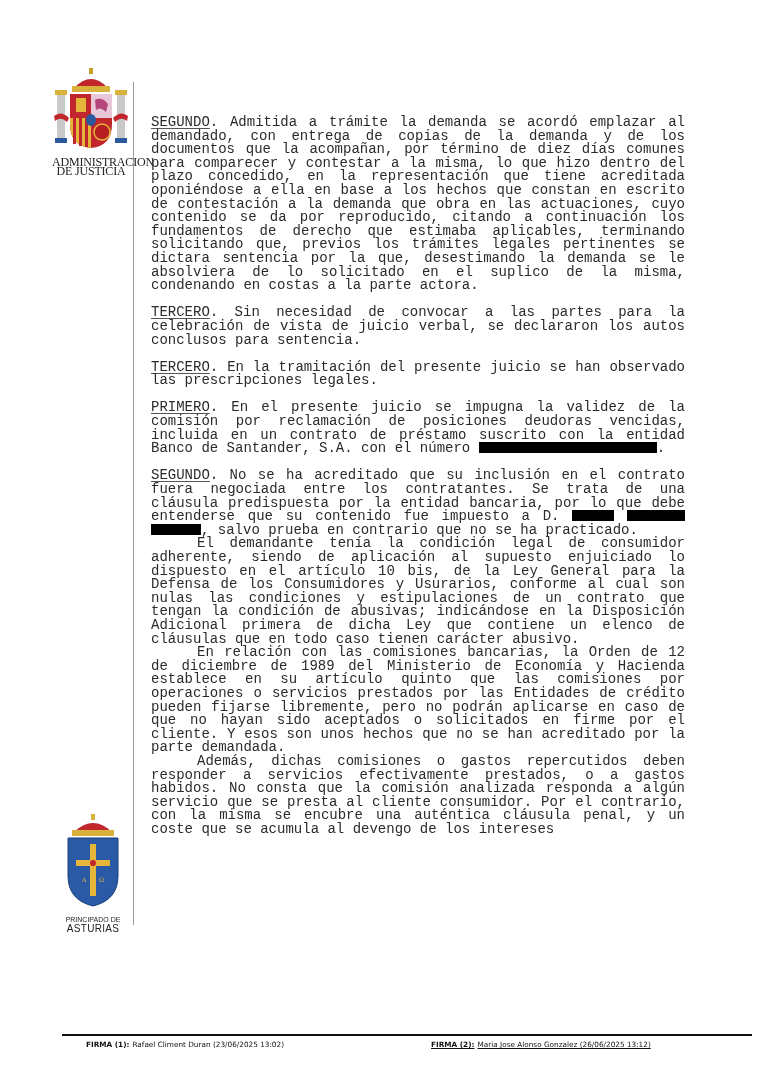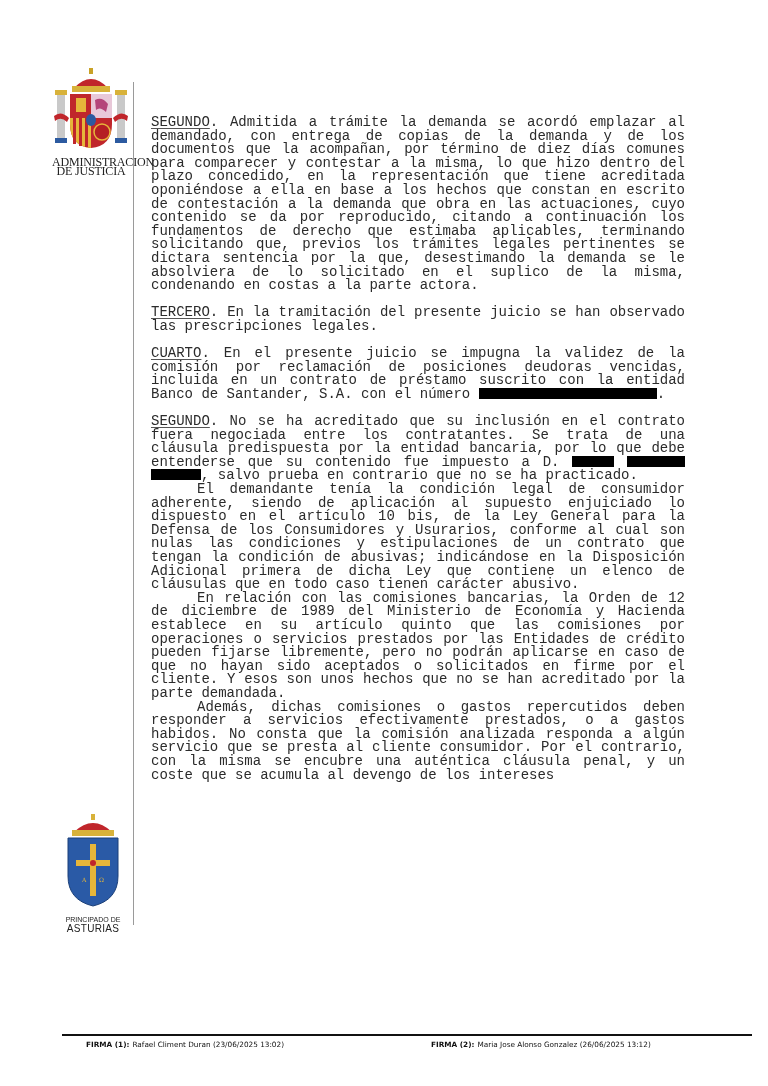--- a/index.html
+++ b/index.html
@@ -24,21 +24,21 @@
     .body-text p.gap { margin-top: 13.6px; }
     .body-text .indent { text-indent: 46px; }
     .u { text-decoration: underline; text-underline-offset: 2px; text-decoration-color: #555; }
     .center { text-align: center; }
     .redact { display: inline-block; background: #000; height: 11px; vertical-align: -1px; }
 
     .sig-rule { position: absolute; left: 62px; top: 1034px; width: 690px; height: 2px; background: #111; }
     .sig { position: absolute; top: 1040px; font-family: "DejaVu Sans", sans-serif; font-size: 7.3px; color: #111; white-space: nowrap; }
     .sig b { font-weight: bold; margin-right: 3px; padding-left: 19px; }
     .sig1 { left: 67px; }
-    .sig2 { left: 412px; }
+    .sig2 { left: 412px; text-decoration: underline; }
   </style>
 </head>
 <body>
 
 <div class="page">
 
   <div class="logo-top">
     <svg width="78" height="86" viewBox="0 0 78 86">
 
       <rect x="37" y="2" width="4" height="6" fill="#c9a227"></rect>
@@ -72,28 +72,31 @@
   </div>
 
   <div class="margin-line"></div>
 
   <div class="body-text">
 
     <p>
       <span class="u">SEGUNDO</span><span>. Admitida a trámite la demanda se acordó emplazar al demandado, con entrega de copias de la demanda y de los documentos que la acompañan, por término de diez días comunes para comparecer y contestar a la misma, lo que hizo dentro del plazo concedido, en la representación que tiene acreditada oponiéndose a ella en base a los hechos que constan en escrito de contestación a la demanda que obra en las actuaciones, cuyo contenido se da por reproducido, citando a continuación los fundamentos de derecho que estimaba aplicables, terminando solicitando que, previos los trámites legales pertinentes se dictara sentencia por la que, desestimando la demanda se le absolviera de lo solicitado en el suplico de la misma, condenando en costas a la parte actora.</span>
     </p>
 
+    <p class="gap">
+      <span class="u">TERCERO</span><span>. Sin necesidad de convocar a las partes para la celebración de vista de juicio verbal, se declararon los autos conclusos para sentencia.</span>
+    </p>
 
     <p class="gap">
       <span class="u">TERCERO</span><span>. En la tramitación del presente juicio se han observado las prescripciones legales.</span>
     </p>
 
 
     <p class="gap">
-      <span class="u">CUARTO</span><span>. En el presente juicio se impugna la validez de la comisión por reclamación de posiciones deudoras vencidas, incluida en un contrato de préstamo suscrito con la entidad Banco de Santander, S.A. con el número </span><span class="redact" style="width:178px"></span><span>.</span>
+      <span class="u">PRIMERO</span><span>. En el presente juicio se impugna la validez de la comisión por reclamación de posiciones deudoras vencidas, incluida en un contrato de préstamo suscrito con la entidad Banco de Santander, S.A. con el número </span><span class="redact" style="width:178px"></span><span>.</span>
     </p>
 
     <p class="gap">
       <span class="u">SEGUNDO</span><span>. No se ha acreditado que su inclusión en el contrato fuera negociada entre los contratantes. Se trata de una cláusula predispuesta por la entidad bancaria, por lo que debe entenderse que su contenido fue impuesto a D. </span><span class="redact" style="width:42px"></span> <span class="redact" style="width:58px"></span> <span class="redact" style="width:50px"></span><span>, salvo prueba en contrario que no se ha practicado.</span>
     </p>
 
     <p class="indent">El demandante tenía la condición legal de consumidor adherente, siendo de aplicación al supuesto enjuiciado lo dispuesto en el artículo 10 bis, de la Ley General para la Defensa de los Consumidores y Usurarios, conforme al cual son nulas las condiciones y estipulaciones de un contrato que tengan la condición de abusivas; indicándose en la Disposición Adicional primera de dicha Ley que contiene un elenco de cláusulas que en todo caso tienen carácter abusivo.</p>
     <p class="indent">En relación con las comisiones bancarias, la Orden de 12 de diciembre de 1989 del Ministerio de Economía y Hacienda establece en su artículo quinto que las comisiones por operaciones o servicios prestados por las Entidades de crédito pueden fijarse libremente, pero no podrán aplicarse en caso de que no hayan sido aceptados o solicitados en firme por el cliente. Y esos son unos hechos que no se han acreditado por la parte demandada.</p>
     <p class="indent">Además, dichas comisiones o gastos repercutidos deben responder a servicios efectivamente prestados, o a gastos habidos. No consta que la comisión analizada responda a algún servicio que se presta al cliente consumidor. Por el contrario, con la misma se encubre una auténtica cláusula penal, y un coste que se acumula al devengo de los intereses</p>
   </div>

